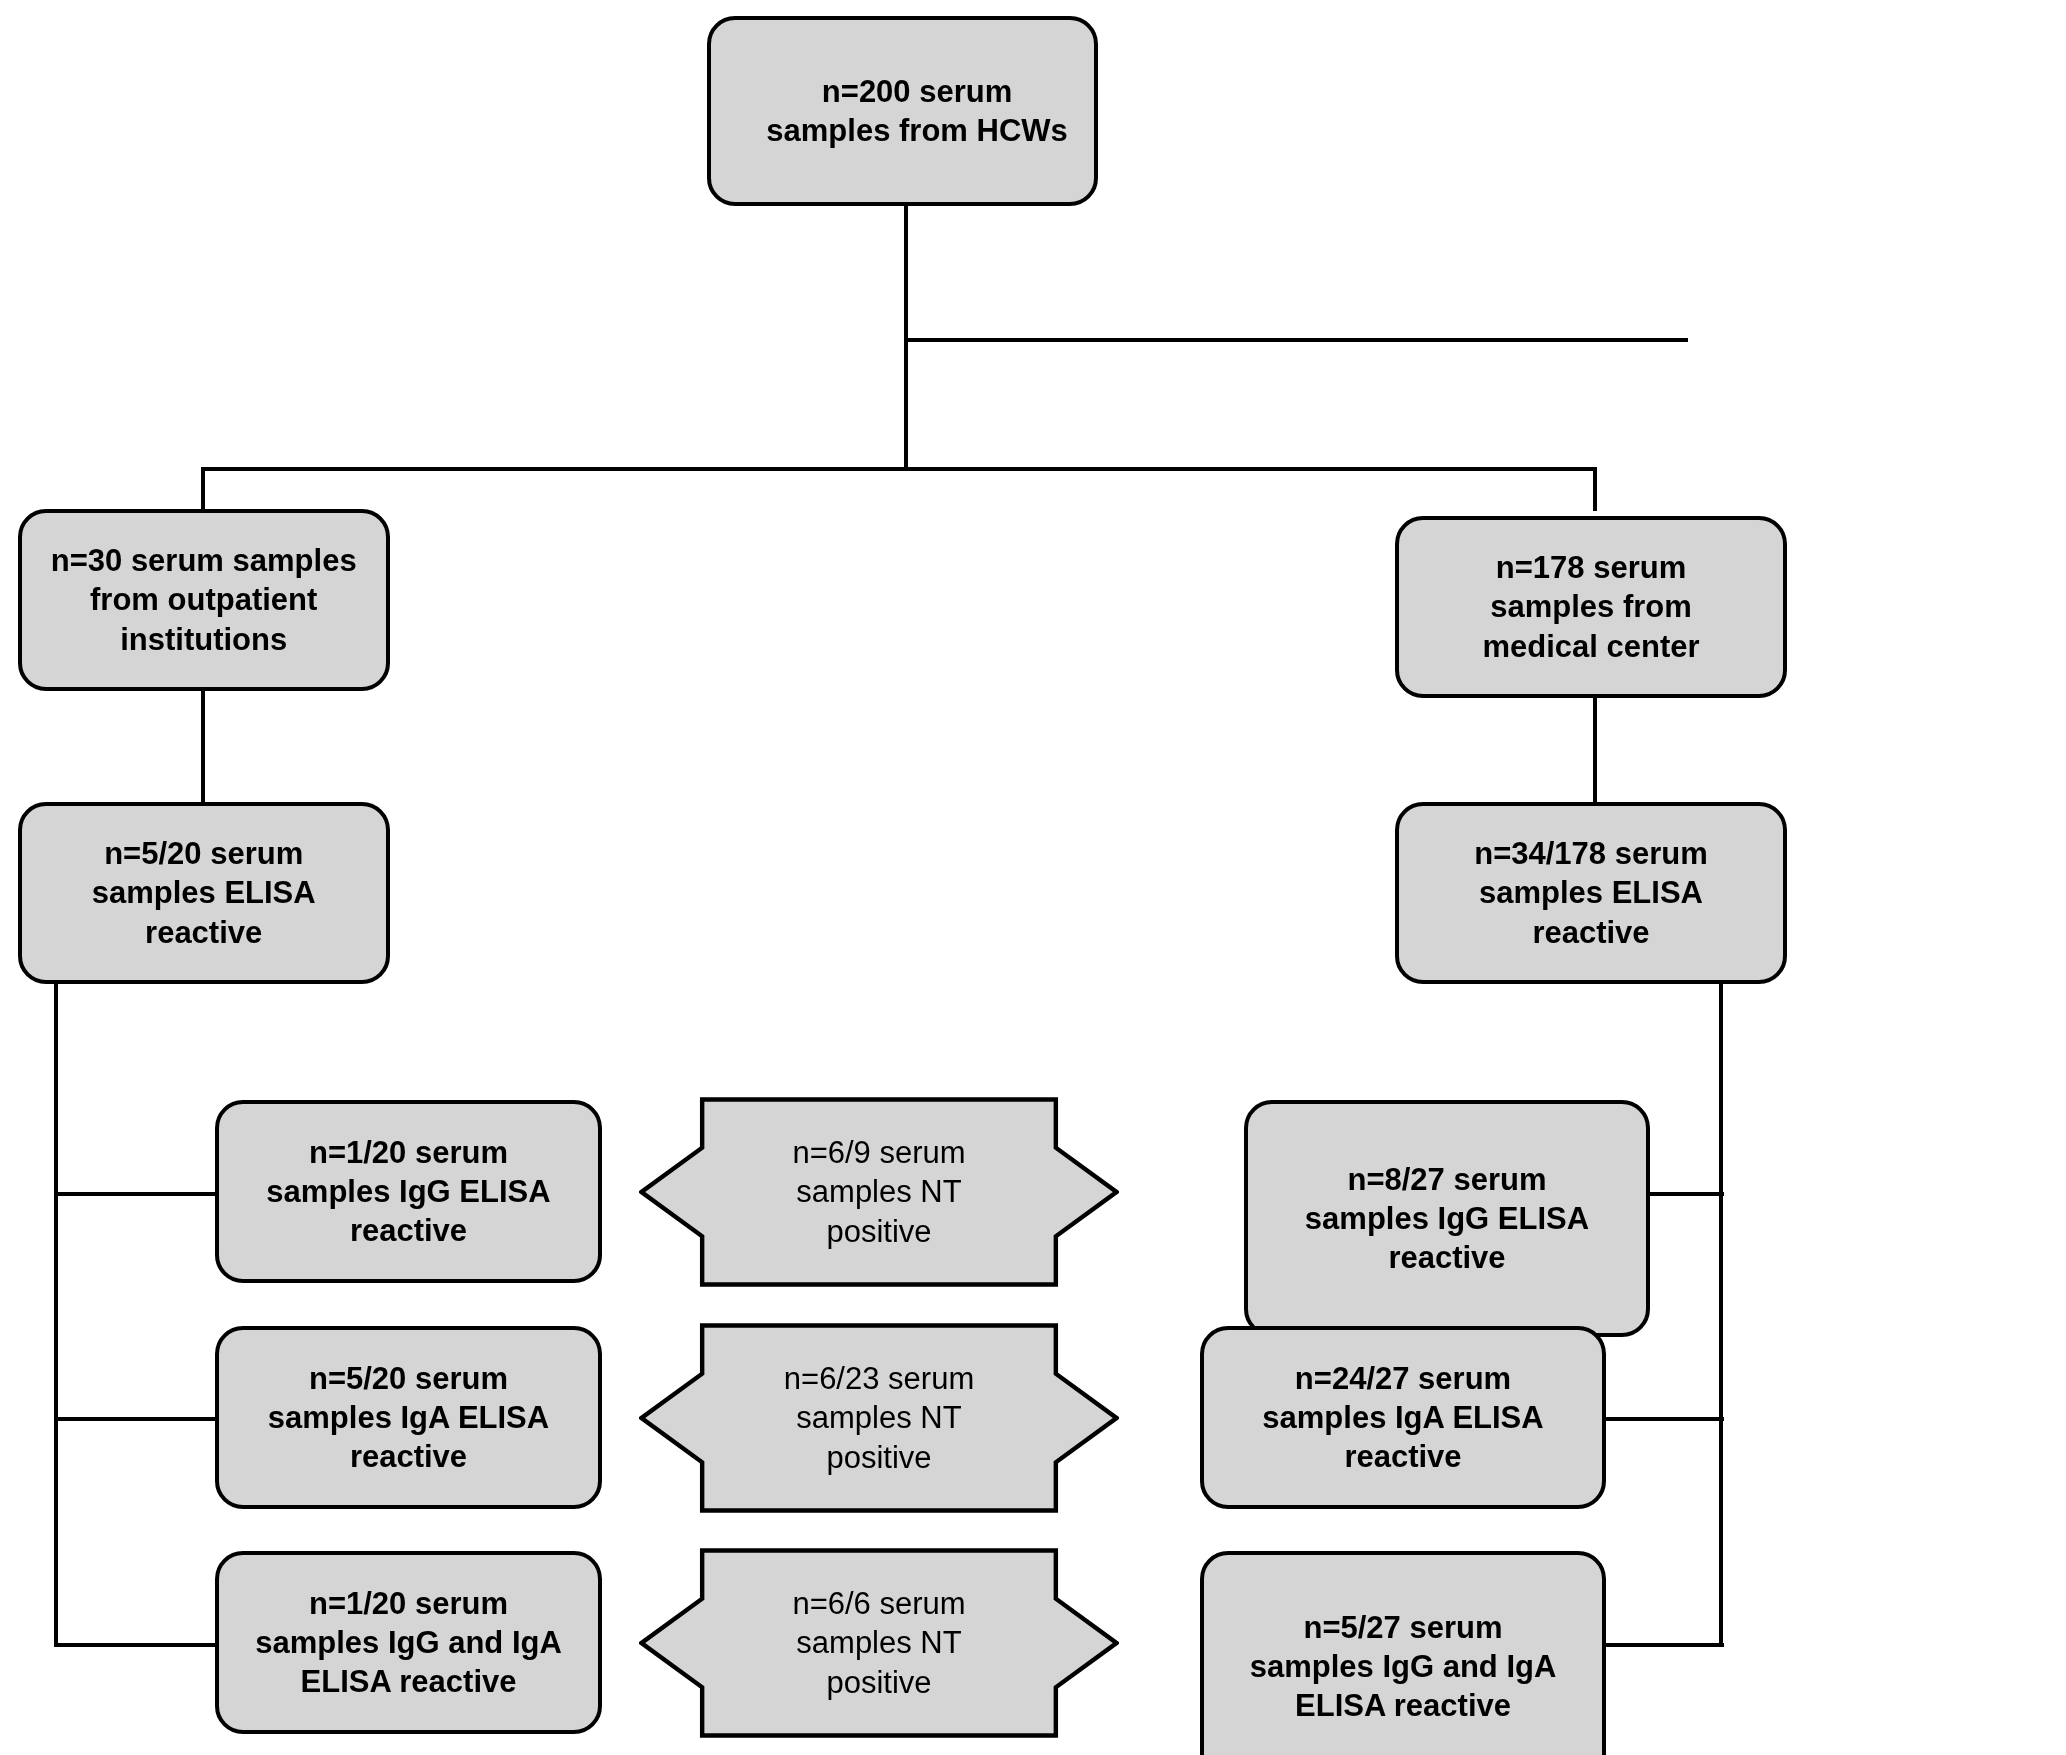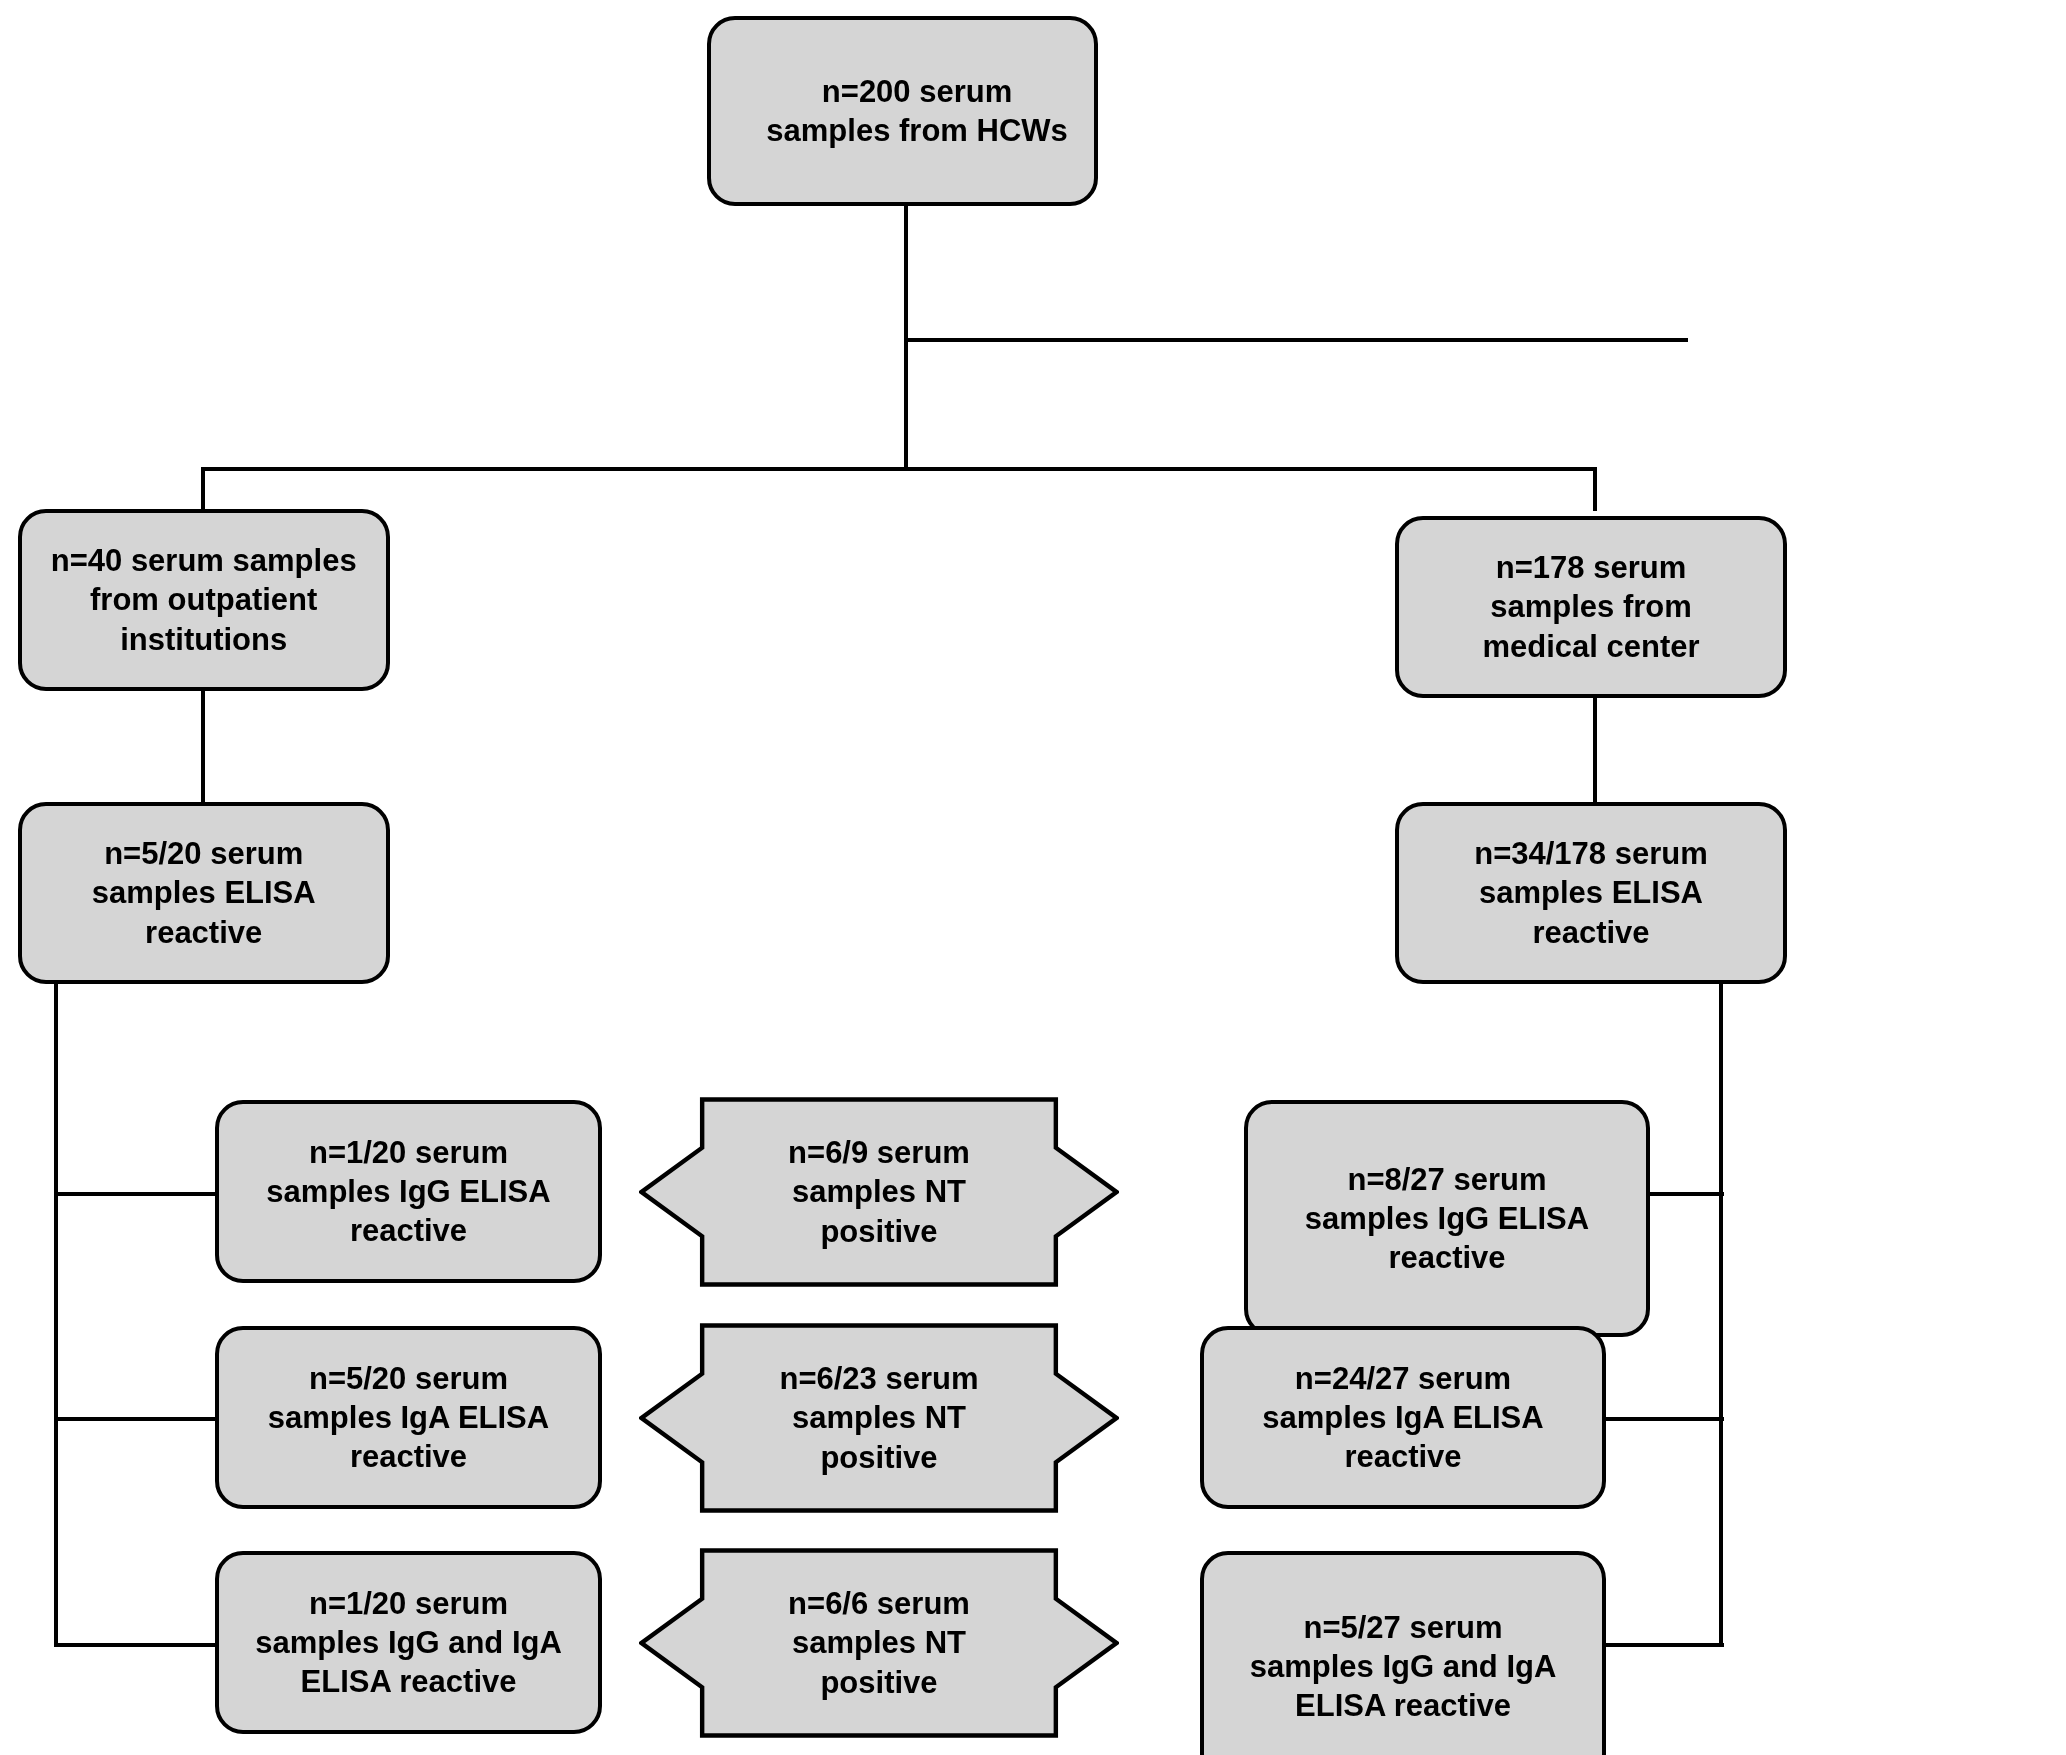--- a/index.html
+++ b/index.html
@@ -59,21 +59,21 @@
   .arrow-node .arrow-label {
     position: absolute;
     left: 0;
     right: 0;
     top: 0;
     bottom: 0;
     display: flex;
     align-items: center;
     justify-content: center;
     text-align: center;
-    font-weight: bold;
+    font-weight: normal;
     font-size: 31px;
     line-height: 1.26;
     color: #000000;
     white-space: pre-line;
     padding: 0 76px;
     box-sizing: border-box;
   }
 
   
   .conn {
@@ -117,21 +117,21 @@
   <div class="conn h" style="left:1606px; top:1417px; width:118px;"></div>
   <div class="conn h" style="left:1606px; top:1643px; width:118px;"></div>
 
   <div class="node rounded" style="left:707px; top:16px; width:391px; height:190px;padding-left:38px;">
     <span class="txt">n=200 serum
 samples from HCWs</span>
   </div>
 
 
   <div class="node rounded" style="left:17.7px; top:509px; width:372px; height:182px;">
-    <span class="txt">n=40 serum samples
+    <span class="txt">n=30 serum samples
 from outpatient
 institutions</span>
   </div>
 
   <div class="node rounded" style="left:1395px; top:516px; width:392px; height:182px;">
     <span class="txt">n=178 serum
 samples from
 medical center</span>
   </div>
 

